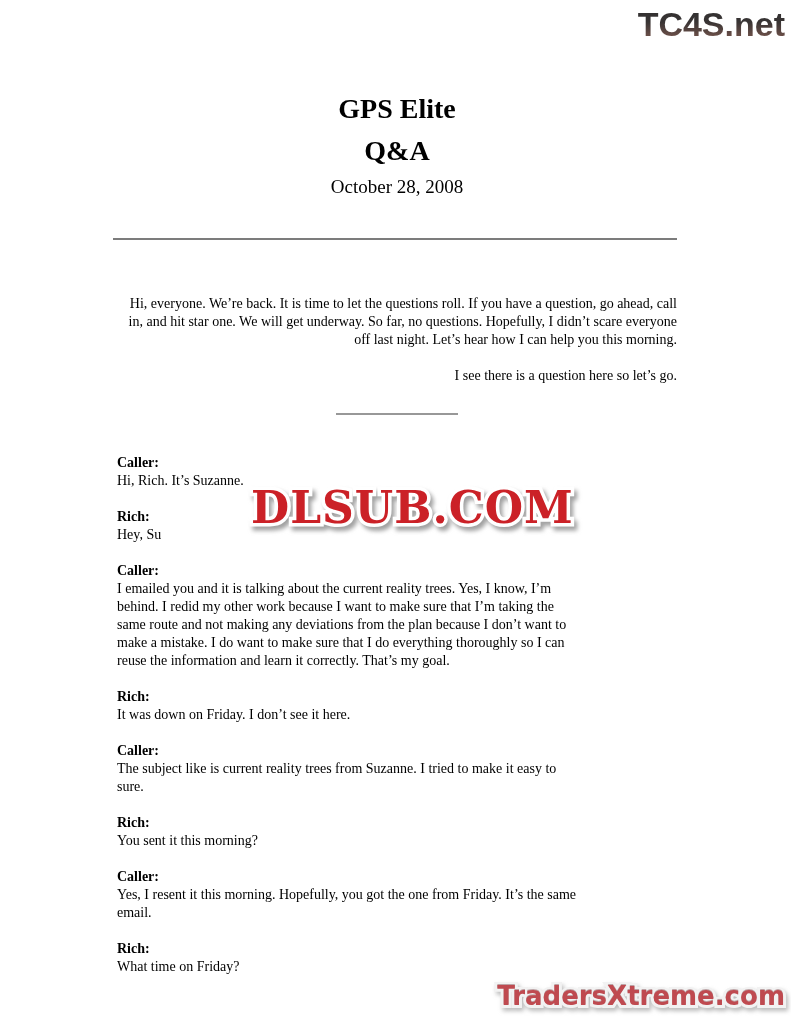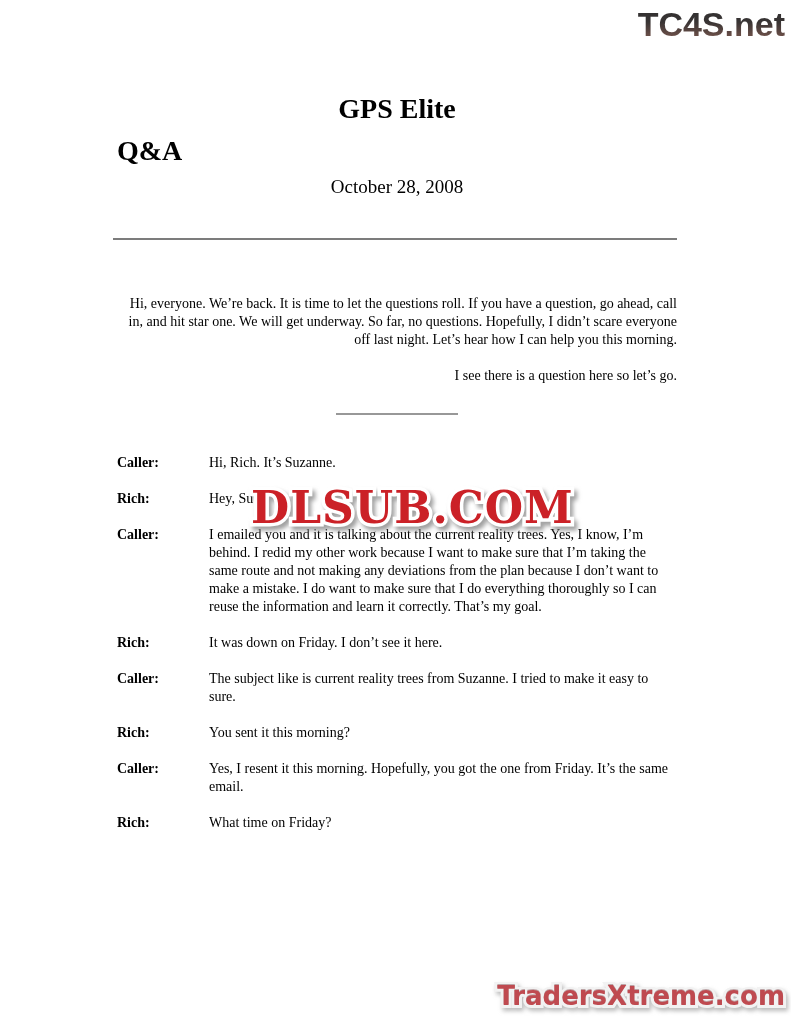--- a/index.html
+++ b/index.html
@@ -42,20 +42,21 @@
   }
   .title {
     padding-top: 92px;
     text-align: center;
     font-size: 28px;
     line-height: 34px;
     font-weight: bold;
   }
   .subtitle {
     margin-top: 10px;
+    text-align: center;
     font-size: 28px;
     line-height: 30px;
     font-weight: bold;
   }
   .date {
     margin-top: 10px;
     text-align: center;
     font-size: 19px;
     line-height: 22px;
   }
@@ -71,20 +72,21 @@
   .rule-short {
     width: 122px;
     margin: 28px auto 0 auto;
     border: none;
     border-top: 2px solid #989898;
   }
   .dialogue { margin-top: 39px; }
   .drow {
     display: flex;
     margin-bottom: 18px;
+    flex-direction: column;
   }
   .speaker {
     width: 92px;
     flex-shrink: 0;
     font-weight: bold;
   }
   .dtext { width: 468px; }
 
   
   .watermark {

